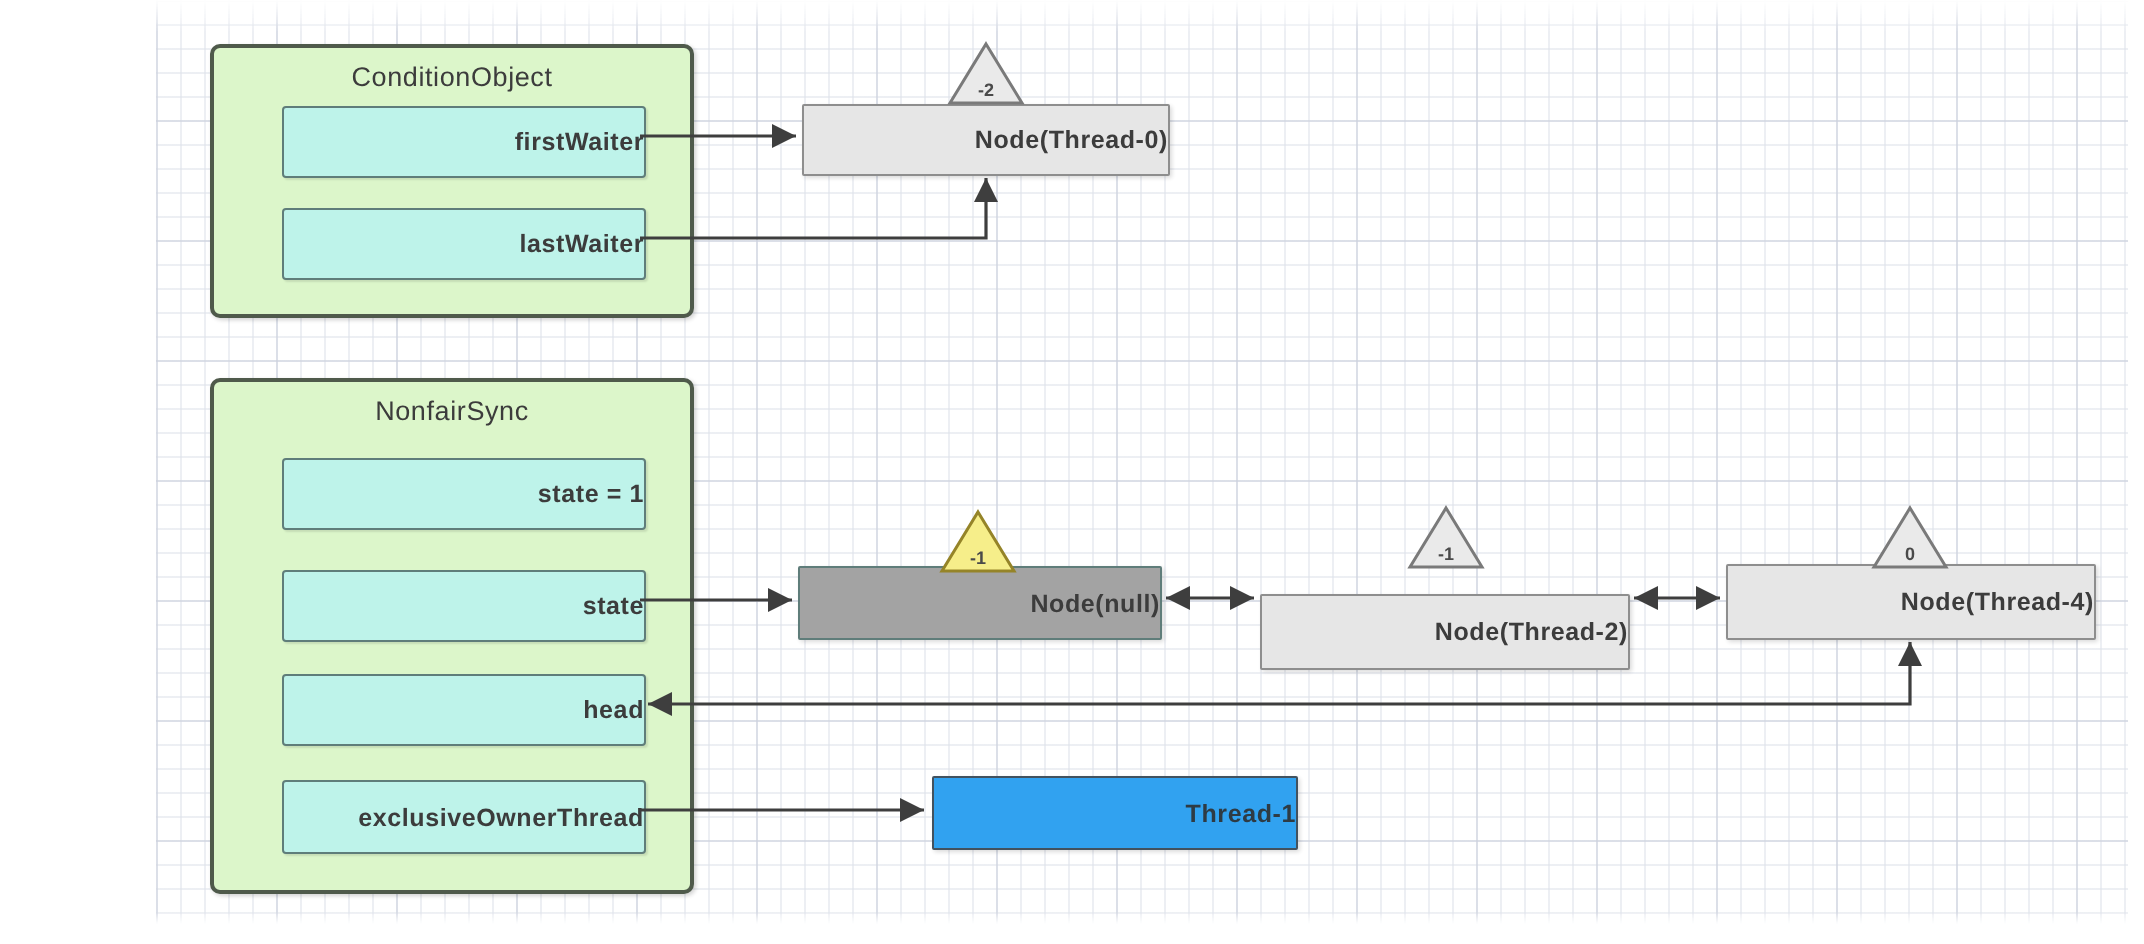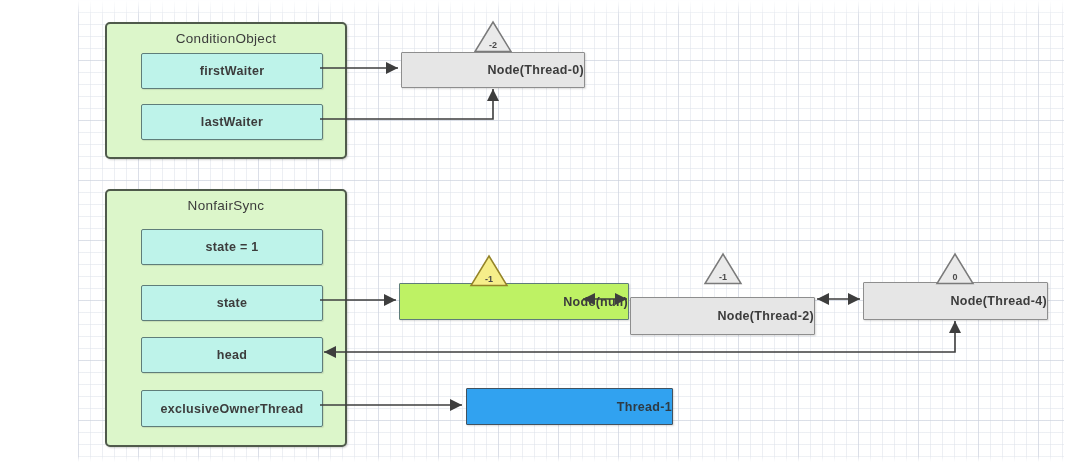--- a/index.html
+++ b/index.html
@@ -22,31 +22,31 @@
     position:absolute;background:#dcf6ca;border:2px solid #4f5a4b;border-radius:5px;
     box-shadow:1px 1px 2px rgba(0,0,0,.18);
   }
   .group-title{
     position:absolute;left:0;top:7px;width:100%;text-align:center;
     font-size:13.5px;font-weight:400;color:#3c3c3c;letter-spacing:.3px;
   }
   .field{
     position:absolute;left:34px;width:180px;height:34px;
     background:#bef3ea;border:1.5px solid #5f7d7a;border-radius:2px;
-    display:flex;align-items:center;justify-content:center;
+    display:flex;align-items:center;justify-content:flex-end;
     box-shadow:1px 1px 1px rgba(0,0,0,.10);
   }
   .field span,.node span{font-size:12.5px;font-weight:700;color:#3c3c3c;letter-spacing:.3px;}
   .node{
     position:absolute;display:flex;align-items:center;justify-content:flex-end;
     background:#e6e6e6;border:1.5px solid #8e8e8e;border-radius:1px;
     box-shadow:1px 1px 2px rgba(0,0,0,.14);
   }
-  .node.cyan{background:#bef264;border-color:#5f7d7a;padding-left:48px;}
-  .node.blue{background:#31a2f0;border-color:#42525f;padding-left:24px;}
+  .node.cyan{background:#a3a3a3;border-color:#5f7d7a;}
+  .node.blue{background:#31a2f0;border-color:#42525f;}
   .node.blue span{color:#2e3b44;}
   .tri{position:absolute;width:40px;height:33px;}
   .tri svg{position:absolute;left:0;top:0;}
   .tri .ws{
     position:absolute;left:0;bottom:3px;width:100%;text-align:center;
     font-size:9px;font-weight:700;color:#4a4a4a;
   }
   .edges{position:absolute;left:0;top:0;width:1072px;height:472px;pointer-events:none;}
   .edges line,.edges polyline{stroke:#3e3e3e;stroke-width:1.6;fill:none;}
 </style>

